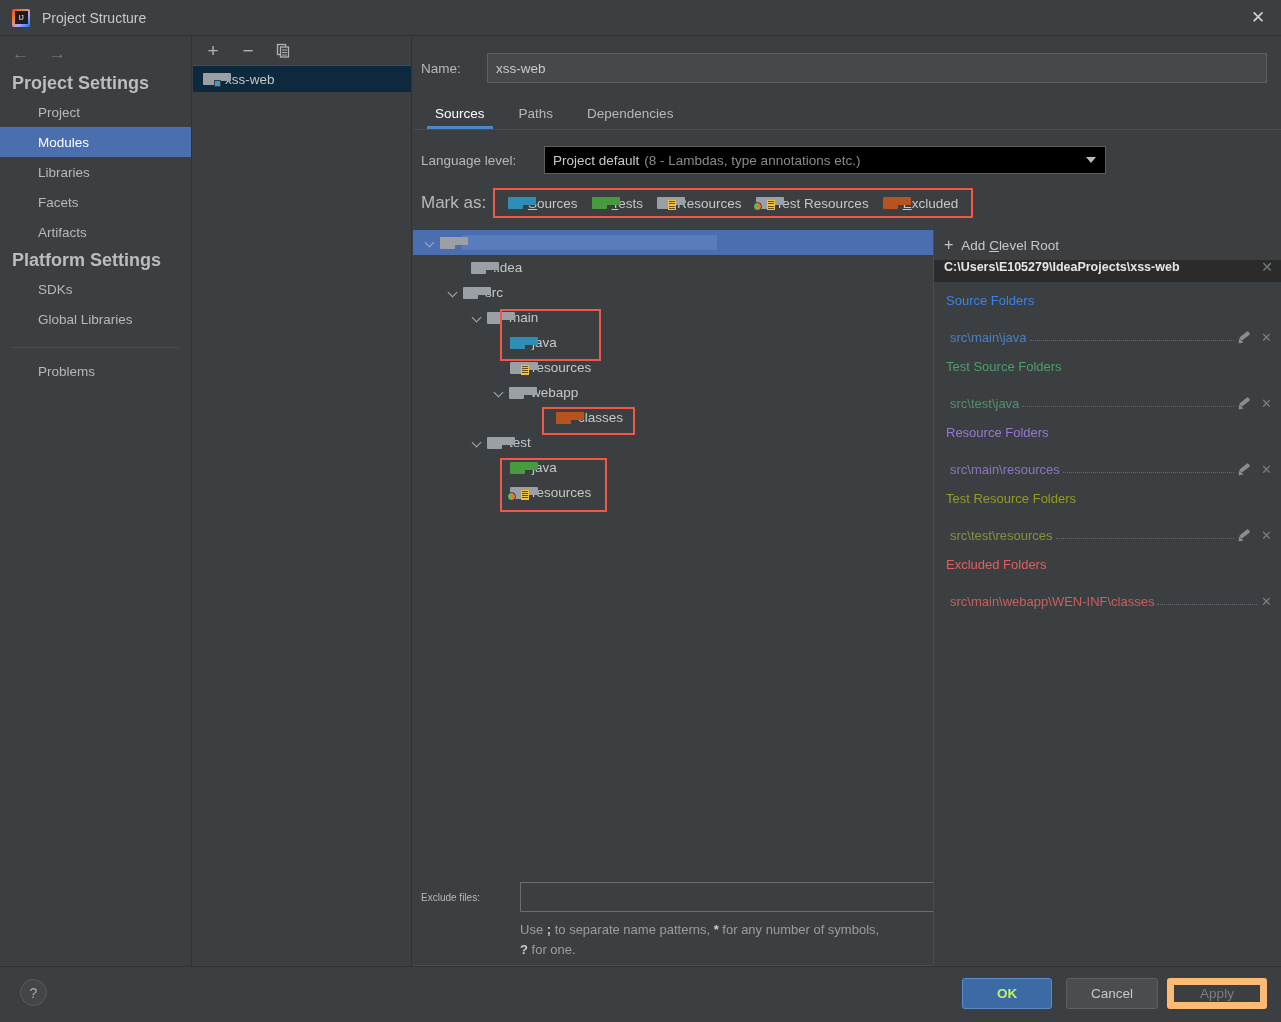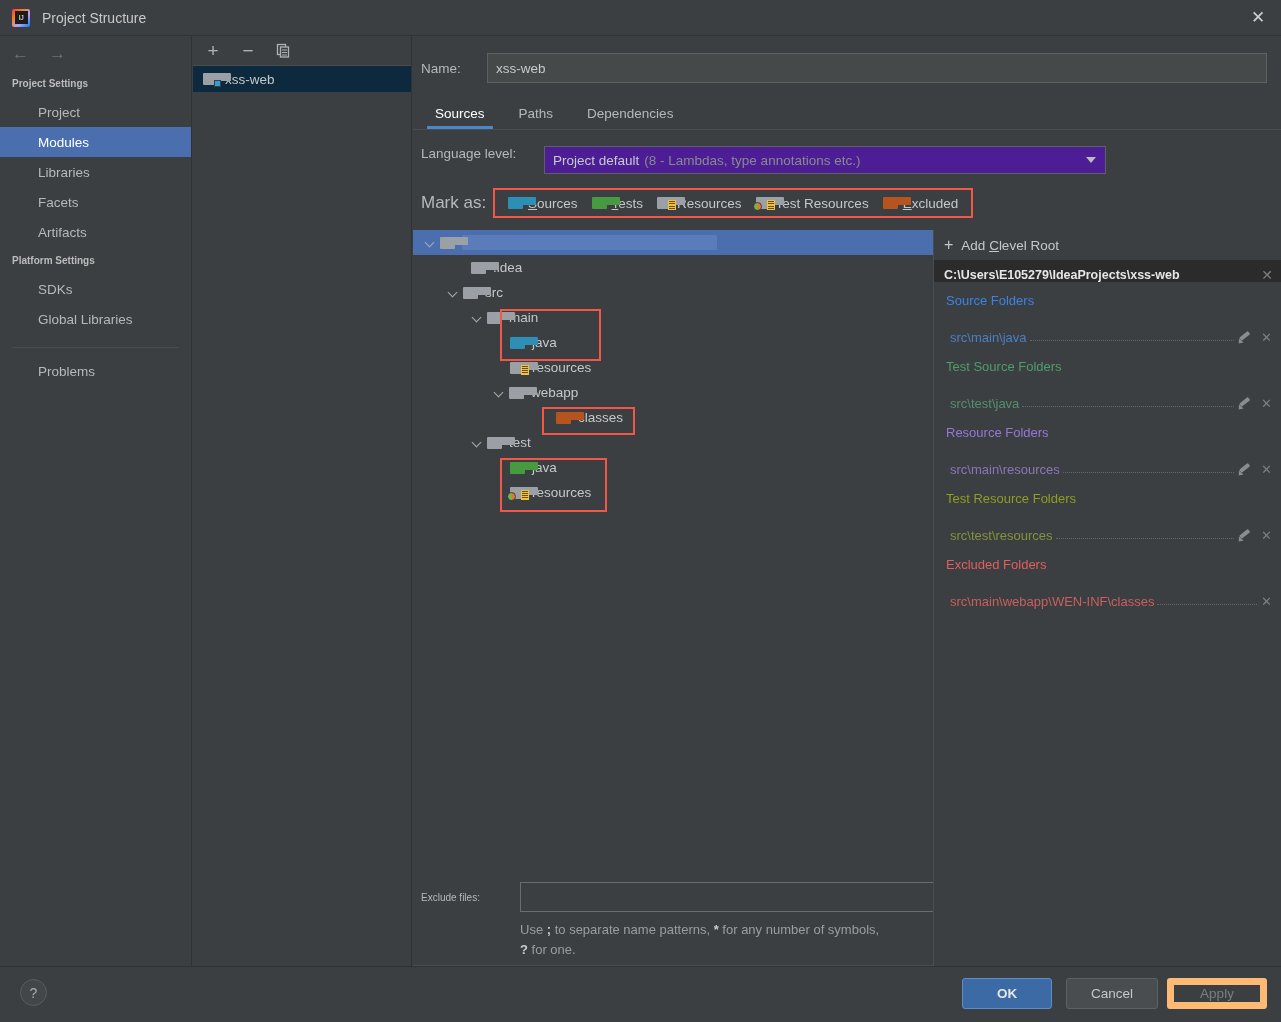--- a/index.html
+++ b/index.html
@@ -40,21 +40,21 @@
 
   
   .sidebar {
     position: absolute; left: 0; top: 36px; width: 192px; height: 930px;
     background: #3c3f41; border-right: 1px solid #323232;
   }
   .nav-arrows { height: 34px; display: flex; align-items: center; padding-left: 12px; gap: 20px; }
   .nav-arrow { color: #6e7274; font-size: 17px; line-height: 1; }
   .sb-group {
     height: 27px; display: flex; align-items: center; padding-left: 12px;
-    color: #bcbcbc; font-size: 10px; font-weight: bold;
+    color: #bcbcbc; font-size: 18px; font-weight: bold;
   }
   .sb-item {
     height: 30px; display: flex; align-items: center; padding-left: 38px;
     color: #b6b8ba; font-size: 13.5px;
   }
   .sb-item.selected { background: #4b6eaf; color: #ffffff; }
   .sb-sep { margin: 13px 12px 8px 12px; height: 1px; background: #4a4d4f; }
 
   
   .modpanel {
@@ -102,24 +102,24 @@
   .tabs { display: flex; height: 34px; margin: 12px 0 0 8px; align-items: flex-end; gap: 6px; }
   .tab {
     padding: 0 14px 8px 14px; color: #b6b8ba; font-size: 13.5px; position: relative;
   }
   .tab.active { color: #ffffff; }
   .tab.active::after {
     content: ""; position: absolute; left: 6px; right: 6px; bottom: 0; height: 3px; background: #4a88c7;
   }
   .tabs-underline { height: 1px; background: #4a4d4f; margin: 0 0 0 0; }
 
-  .lang-row { display: flex; align-items: flex-start; height: 28px; margin: 16px 175px 0 8px; }
+  .lang-row { display: flex; align-items: center; height: 28px; margin: 16px 175px 0 8px; }
   .lang-label { width: 123px; color: #b6b8ba; font-size: 13.5px; }
   .combo {
-    flex: 1; height: 28px; background: #4c1d95; border: 1px solid #5e6060;
+    flex: 1; height: 28px; background: #000000; border: 1px solid #5e6060;
     display: flex; align-items: center; padding: 0 8px; position: relative;
   }
   .combo .val { color: #c8cacb; font-size: 13.5px; }
   .combo .hint { color: #888b8d; font-size: 13.5px; margin-left: 5px; }
   .combo .caret { position: absolute; right: 9px; top: 50%; transform: translateY(-50%);
                   width: 0; height: 0; border-left: 5px solid transparent; border-right: 5px solid transparent;
                   border-top: 6px solid #b9bbbd; }
 
   .mark-row { display: flex; align-items: center; height: 30px; margin: 14px 0 0 8px; }
   .mark-label { width: 72px; color: #b6b8ba; font-size: 17px; }
@@ -160,21 +160,21 @@
   
   .rootpanel {
     position: absolute; left: 933px; top: 230px; width: 348px; height: 736px;
     background: #3c3f41; border-left: 1px solid #4a4d4f;
   }
   .add-root { height: 30px; display: flex; align-items: center; gap: 8px; padding-left: 10px;
               color: #c5c8c9; font-size: 13.5px; }
   .add-root .pl { font-size: 16px; line-height: 1; color: #c5c8c9; }
   .add-root u { text-decoration: underline; }
   .root-header {
-    height: 22px; background: #2b2b2b; display: flex; align-items: flex-end;
+    height: 22px; background: #2b2b2b; display: flex; align-items: flex-start;
     padding: 0 8px 0 10px; justify-content: space-between;
   }
   .root-header .path { color: #e6e6e6; font-size: 12.5px; font-weight: bold; }
   .root-header .x { color: #7c7f81; font-size: 14px; line-height: 1; }
 
   .grp { margin-top: 11px; }
   .grp-title { font-size: 13px; font-weight: normal; padding-left: 12px; }
   .grp-row {
     display: flex; align-items: center; height: 21px; padding-left: 16px; padding-right: 8px;
     margin-top: 19px; gap: 0;
@@ -212,21 +212,21 @@
   }
   .help-btn {
     position: absolute; left: 20px; top: 979px; width: 27px; height: 27px; border-radius: 50%;
     border: 1px solid #5a5d5f; background: #434648; color: #a9acae;
     display: flex; align-items: center; justify-content: center; font-size: 14px;
   }
   .btn {
     position: absolute; top: 978px; height: 31px; border-radius: 3px;
     display: flex; align-items: center; justify-content: center; font-size: 13.5px;
   }
-  .btn.ok     { left: 962px; width: 90px; background: #3c6aa5; border: 1px solid #5c8dc9; color: #e5e5e5; font-weight: bold; }
+  .btn.ok     { left: 962px; width: 90px; background: #3c6aa5; border: 1px solid #5c8dc9; color: #bef264; font-weight: bold; }
   .btn.cancel { left: 1066px; width: 92px; background: #4a4d4f; border: 1px solid #5e6162; color: #c5c8c9; }
   .btn.apply  { left: 1167px; width: 100px; background: #3c3f41; border: 7px solid #fdba74; color: #7c7f81; }
 </style>
 </head>
 <body>
 
 <div class="window">
 
   <div class="titlebar">
     <div class="title-icon">

